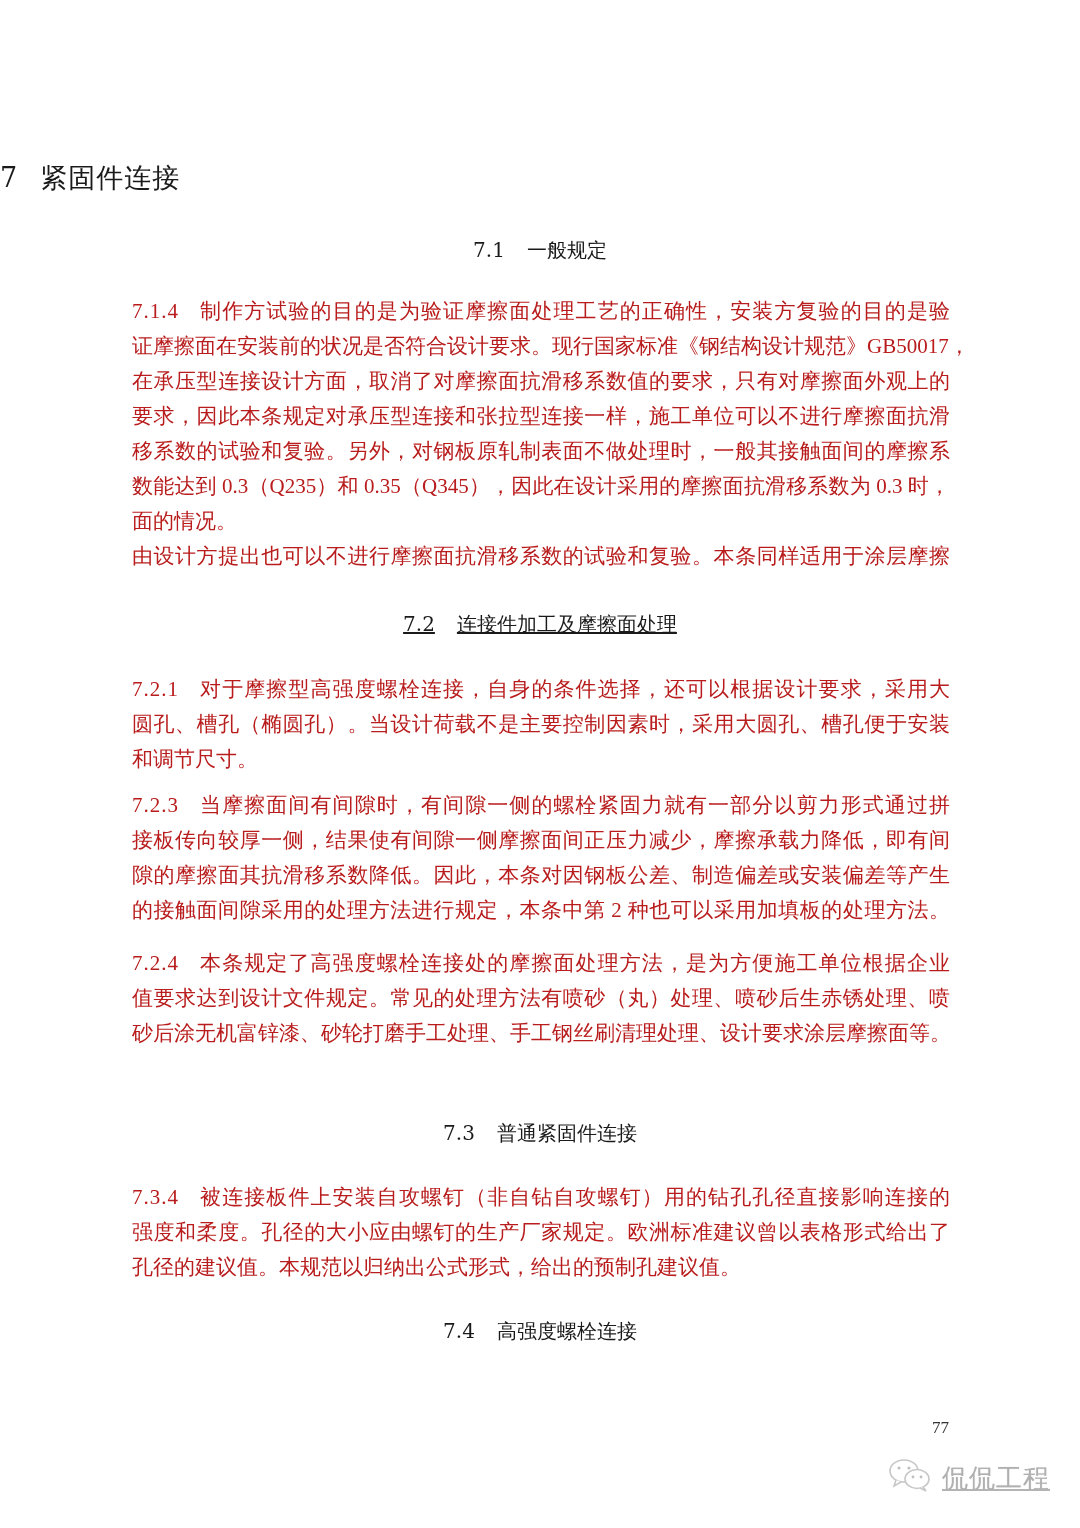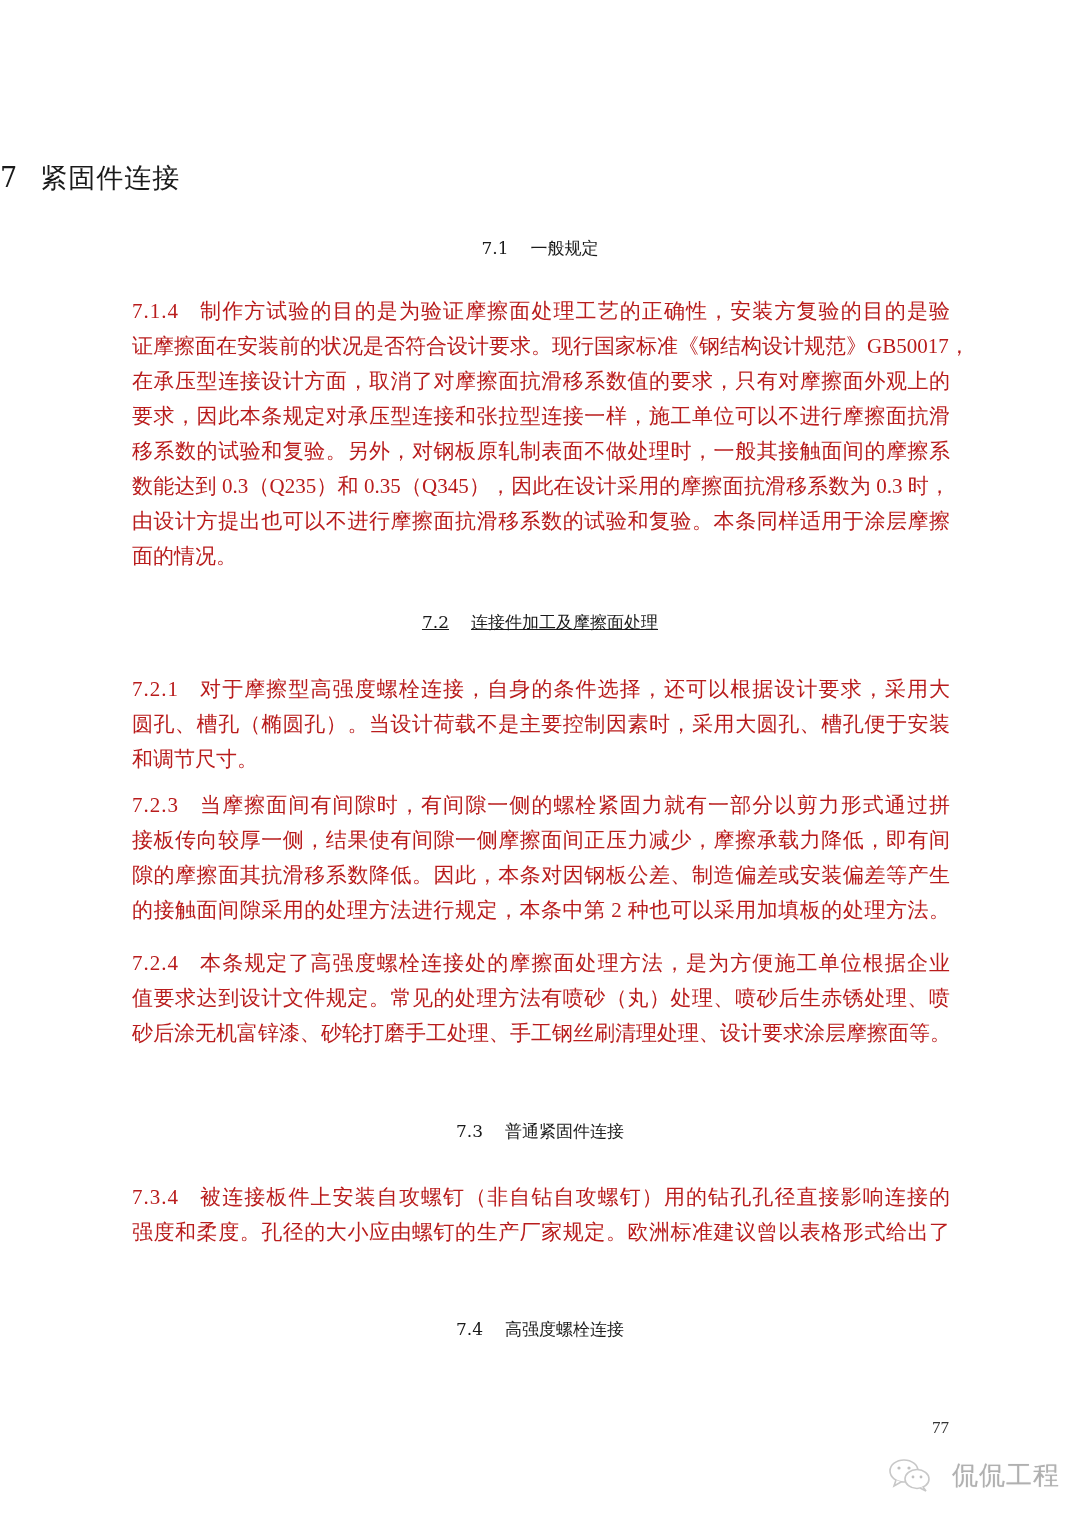--- a/index.html
+++ b/index.html
@@ -30,21 +30,21 @@
     font-size: 27px;
     letter-spacing: 1px;
     color: #1a1a1a;
   }
   .chapter-title .num { margin-right: 22px; }
   .section-title {
     position: absolute;
     left: 0;
     width: 1080px;
     text-align: center;
-    font-size: 17px;
+    font-size: 20px;
     color: #1a1a1a;
   }
   .section-title .num { margin-right: 22px; }
   .para {
     position: absolute;
     left: 132px;
     width: 818px;
     font-size: 21px;
     line-height: 35px;
     color: #b91c1c;
@@ -70,23 +70,24 @@
     left: 932px;
     font-family: "Liberation Serif", serif;
     font-size: 17px;
     color: #333333;
   }
   .watermark {
     position: absolute;
     top: 1458px;
     left: 888px;
     display: flex;
-    align-items: flex-start;
-    gap: 20px;
+    align-items: flex-end;
+    gap: 10px;
     color: #b4b4b4;
+    text-decoration: underline;
   }
   .watermark .wm-text {
     font-family: "DejaVu Sans", sans-serif;
     font-size: 26px;
     color: #b0b0b0;
     letter-spacing: 1px;
     text-shadow: 0 0 1px #d0d0d0;
   }
 </style>
 </head>
@@ -102,22 +103,22 @@
     <span class="num">7.1</span><span>一般规定</span>
   </div>
 
   <div class="para" style="top:294px;">
     <span class="line"><span class="clause-num">7.1.4</span><span>制作方试验的目的是为验证摩擦面处理工艺的正确性，安装方复验的目的是验</span></span>
     <span class="line">证摩擦面在安装前的状况是否符合设计要求。现行国家标准《钢结构设计规范》GB50017，</span>
     <span class="line">在承压型连接设计方面，取消了对摩擦面抗滑移系数值的要求，只有对摩擦面外观上的</span>
     <span class="line">要求，因此本条规定对承压型连接和张拉型连接一样，施工单位可以不进行摩擦面抗滑</span>
     <span class="line">移系数的试验和复验。另外，对钢板原轧制表面不做处理时，一般其接触面间的摩擦系</span>
     <span class="line">数能达到 0.3（Q235）和 0.35（Q345），因此在设计采用的摩擦面抗滑移系数为 0.3 时，</span>
+    <span class="line last">面的情况。</span>
     <span class="line">由设计方提出也可以不进行摩擦面抗滑移系数的试验和复验。本条同样适用于涂层摩擦</span>
-    <span class="line last">面的情况。</span>
   </div>
 
   <div class="section-title" style="top:611px;text-decoration:underline;">
     <span class="num">7.2</span><span>连接件加工及摩擦面处理</span>
   </div>
 
   <div class="para" style="top:672px;">
     <span class="line"><span class="clause-num">7.2.1</span><span>对于摩擦型高强度螺栓连接，自身的条件选择，还可以根据设计要求，采用大</span></span>
     <span class="line">圆孔、槽孔（椭圆孔）。当设计荷载不是主要控制因素时，采用大圆孔、槽孔便于安装</span>
     <span class="line last">和调节尺寸。</span>
@@ -136,20 +137,21 @@
     <span class="line">砂后涂无机富锌漆、砂轮打磨手工处理、手工钢丝刷清理处理、设计要求涂层摩擦面等。</span>
   </div>
 
   <div class="section-title" style="top:1120px;">
     <span class="num">7.3</span><span>普通紧固件连接</span>
   </div>
 
   <div class="para" style="top:1180px;">
     <span class="line"><span class="clause-num">7.3.4</span><span>被连接板件上安装自攻螺钉（非自钻自攻螺钉）用的钻孔孔径直接影响连接的</span></span>
     <span class="line">强度和柔度。孔径的大小应由螺钉的生产厂家规定。欧洲标准建议曾以表格形式给出了</span>
+    <span class="line last">孔径的建议值。本规范以归纳出公式形式，给出的预制孔建议值。</span>
   </div>
 
   <div class="section-title" style="top:1318px;">
     <span class="num">7.4</span><span>高强度螺栓连接</span>
   </div>
 
   <div class="page-number">77</div>
 
   <div class="watermark">
     <span>

